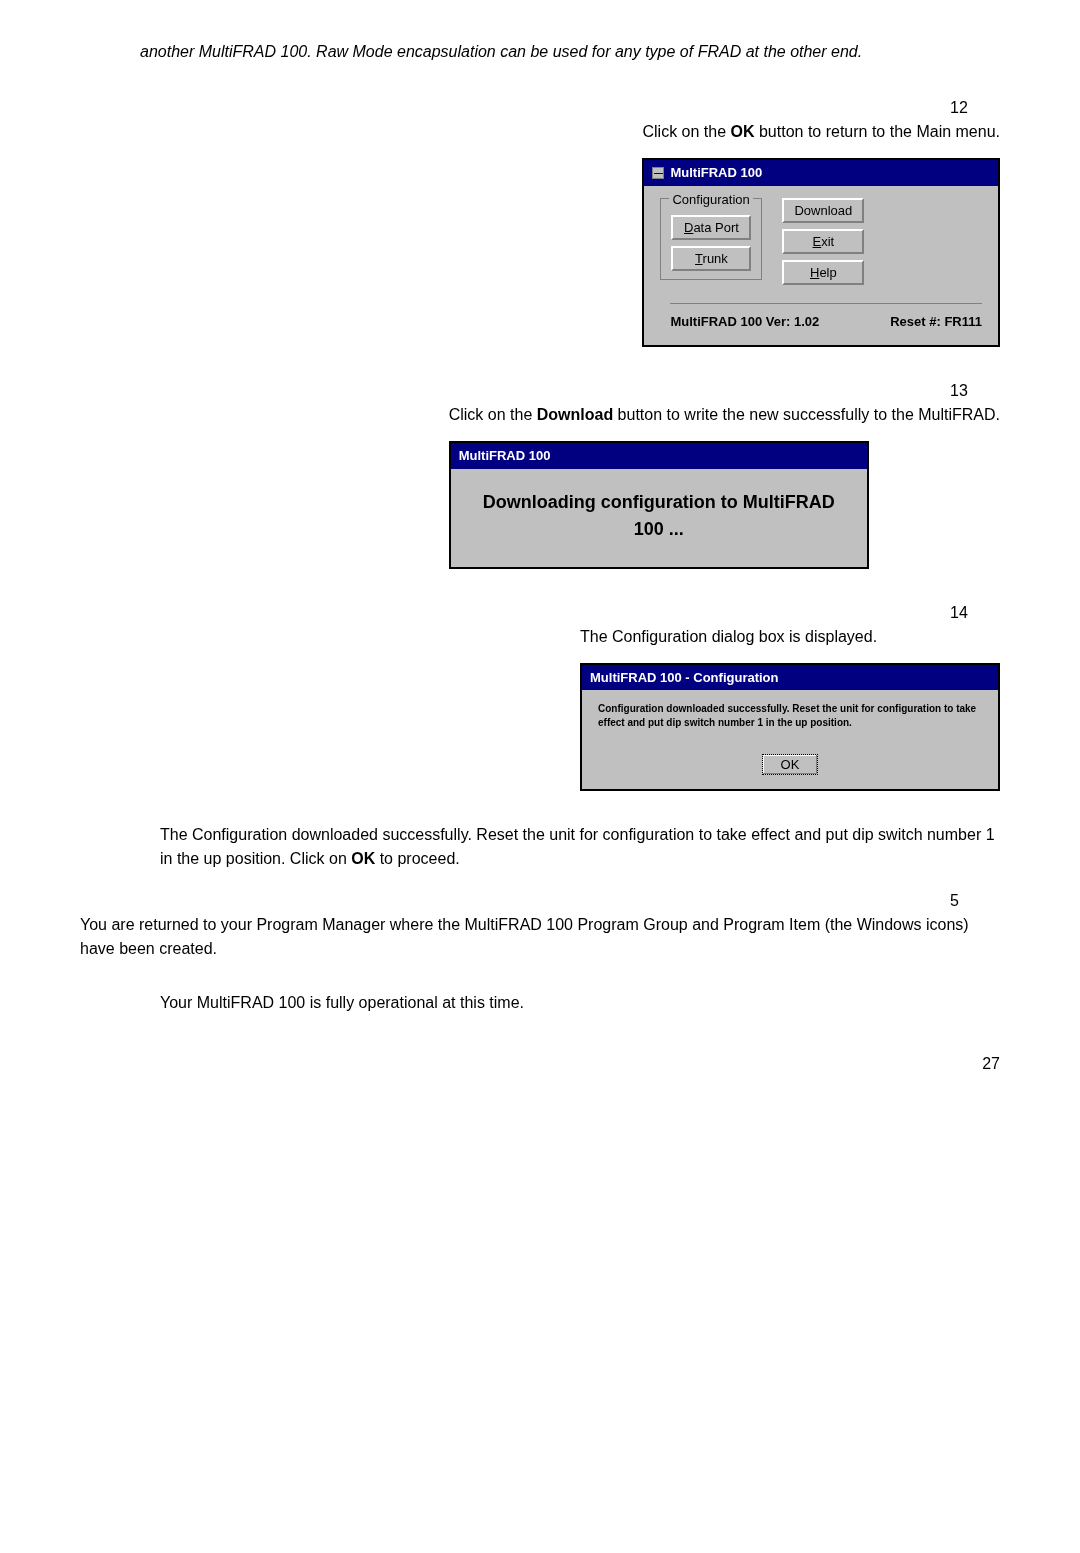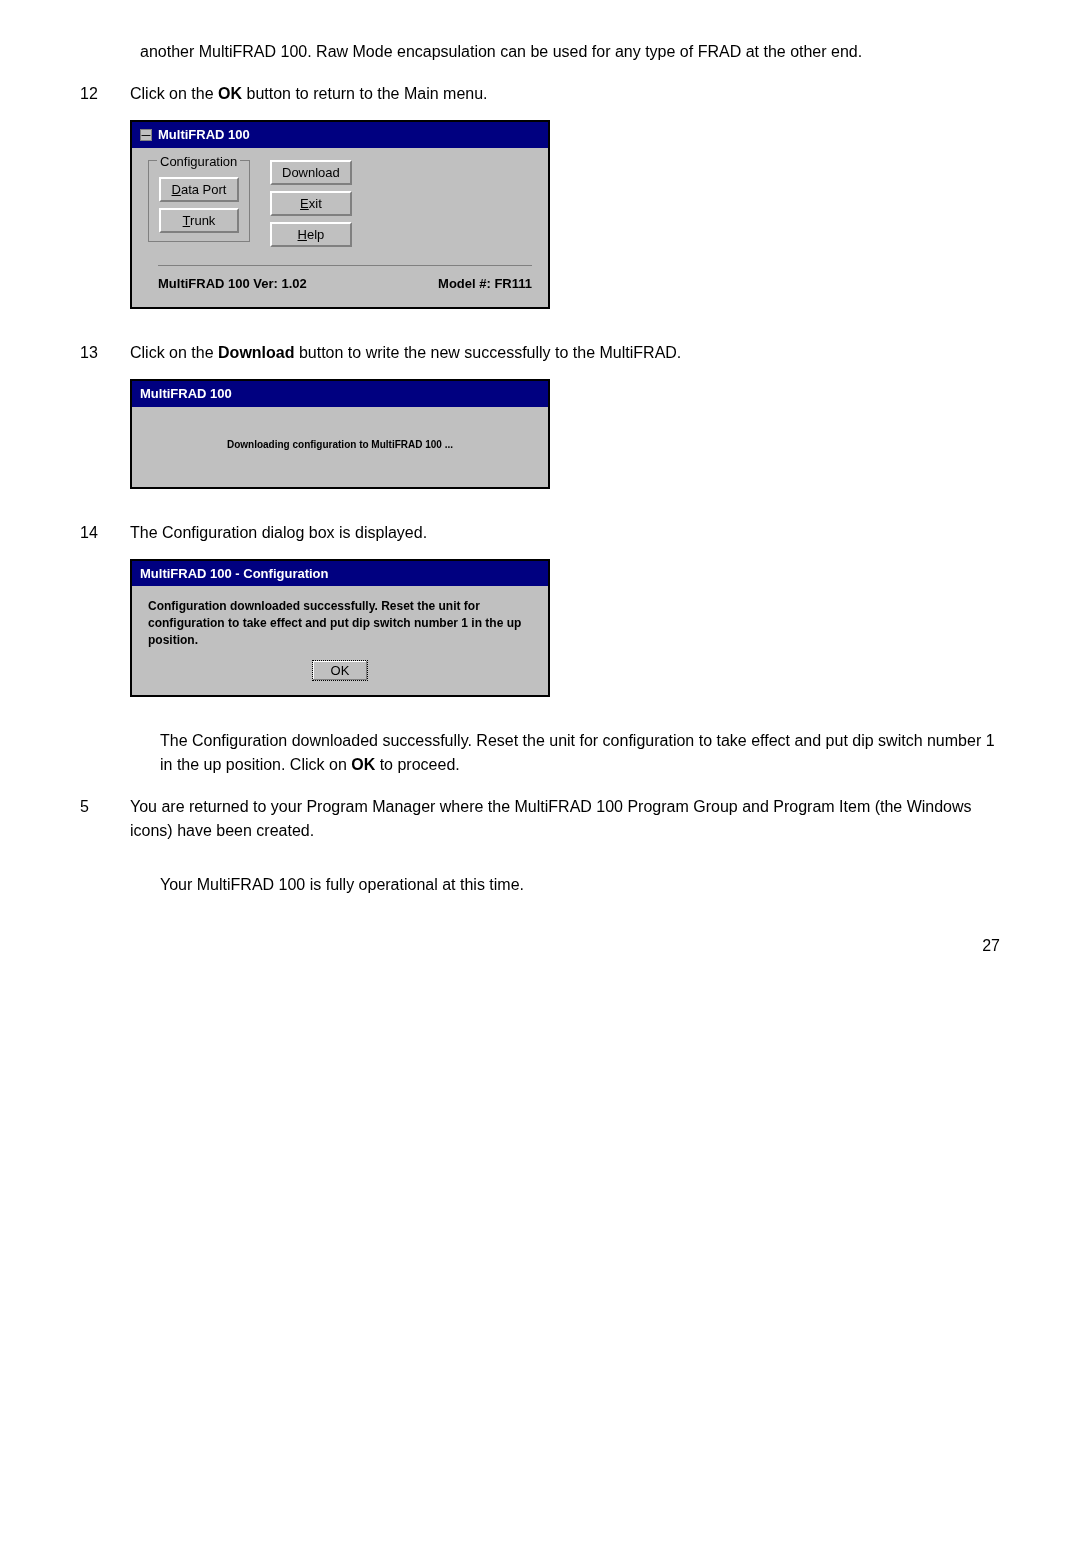--- a/index.html
+++ b/index.html
@@ -13,30 +13,32 @@
       min-height: 1553px;
       padding: 40px 80px 60px 80px;
     }
 
     .page-content {
       max-width: 920px;
       margin: 0 auto;
     }
 
     .intro-text {
+      margin-bottom: 32px;
+      line-height: 1.5;
+      margin-left: 60px;
+      font-style: italic;
+    }
+
+    .numbered-item {
+      display: flex;
+      align-items: flex-end;
       margin-bottom: 18px;
       line-height: 1.5;
-      margin-left: 60px;
-    }
-
-    .numbered-item {
-      display: flex;
-      align-items: flex-start;
-      margin-bottom: 18px;
-      line-height: 1.5;
+      flex-direction: column;
     }
 
     .item-number {
       min-width: 50px;
       font-size: 16px;
     }
 
     .item-content {
       flex: 1;
     }
@@ -150,37 +152,37 @@
       padding-top: 8px;
       font-size: 13px;
       font-weight: bold;
       margin-left: 10px;
     }
 
     
     .download-dialog-body {
       padding: 20px 16px 24px 16px;
       text-align: center;
+      font-size: 18px;
+      font-weight: bold;
+      min-height: 80px;
+      display: flex;
+      align-items: center;
+      justify-content: center;
+    }
+
+    
+    .config-dialog-body {
+      padding: 12px 16px 14px 16px;
+    }
+
+    .config-dialog-body p {
       font-size: 10px;
       font-weight: bold;
-      min-height: 80px;
-      display: flex;
-      align-items: center;
-      justify-content: center;
-    }
-
-    
-    .config-dialog-body {
-      padding: 12px 16px 14px 16px;
-    }
-
-    .config-dialog-body p {
-      font-size: 12px;
-      font-weight: bold;
-      margin-bottom: 12px;
+      margin-bottom: 24px;
       line-height: 1.4;
     }
 
     .config-ok-container {
       display: flex;
       justify-content: center;
     }
 
     .ok-button-dotted {
       background: #c0c0c0;
@@ -239,21 +241,21 @@
 
             <div class="dialog-side-buttons">
               <button class="win-button">Download</button>
               <button class="win-button"><u>E</u>xit</button>
               <button class="win-button"><u>H</u>elp</button>
             </div>
           </div>
 
           <div class="dialog-footer">
             <span>MultiFRAD 100 Ver: 1.02</span>
-            <span>Model #: FR111</span>
+            <span>Reset #: FR111</span>
           </div>
         </div>
       </div>
     </div>
   </div>
 
   <div class="numbered-item">
     <span class="item-number">13</span>
     <div class="item-content">
       <p>

